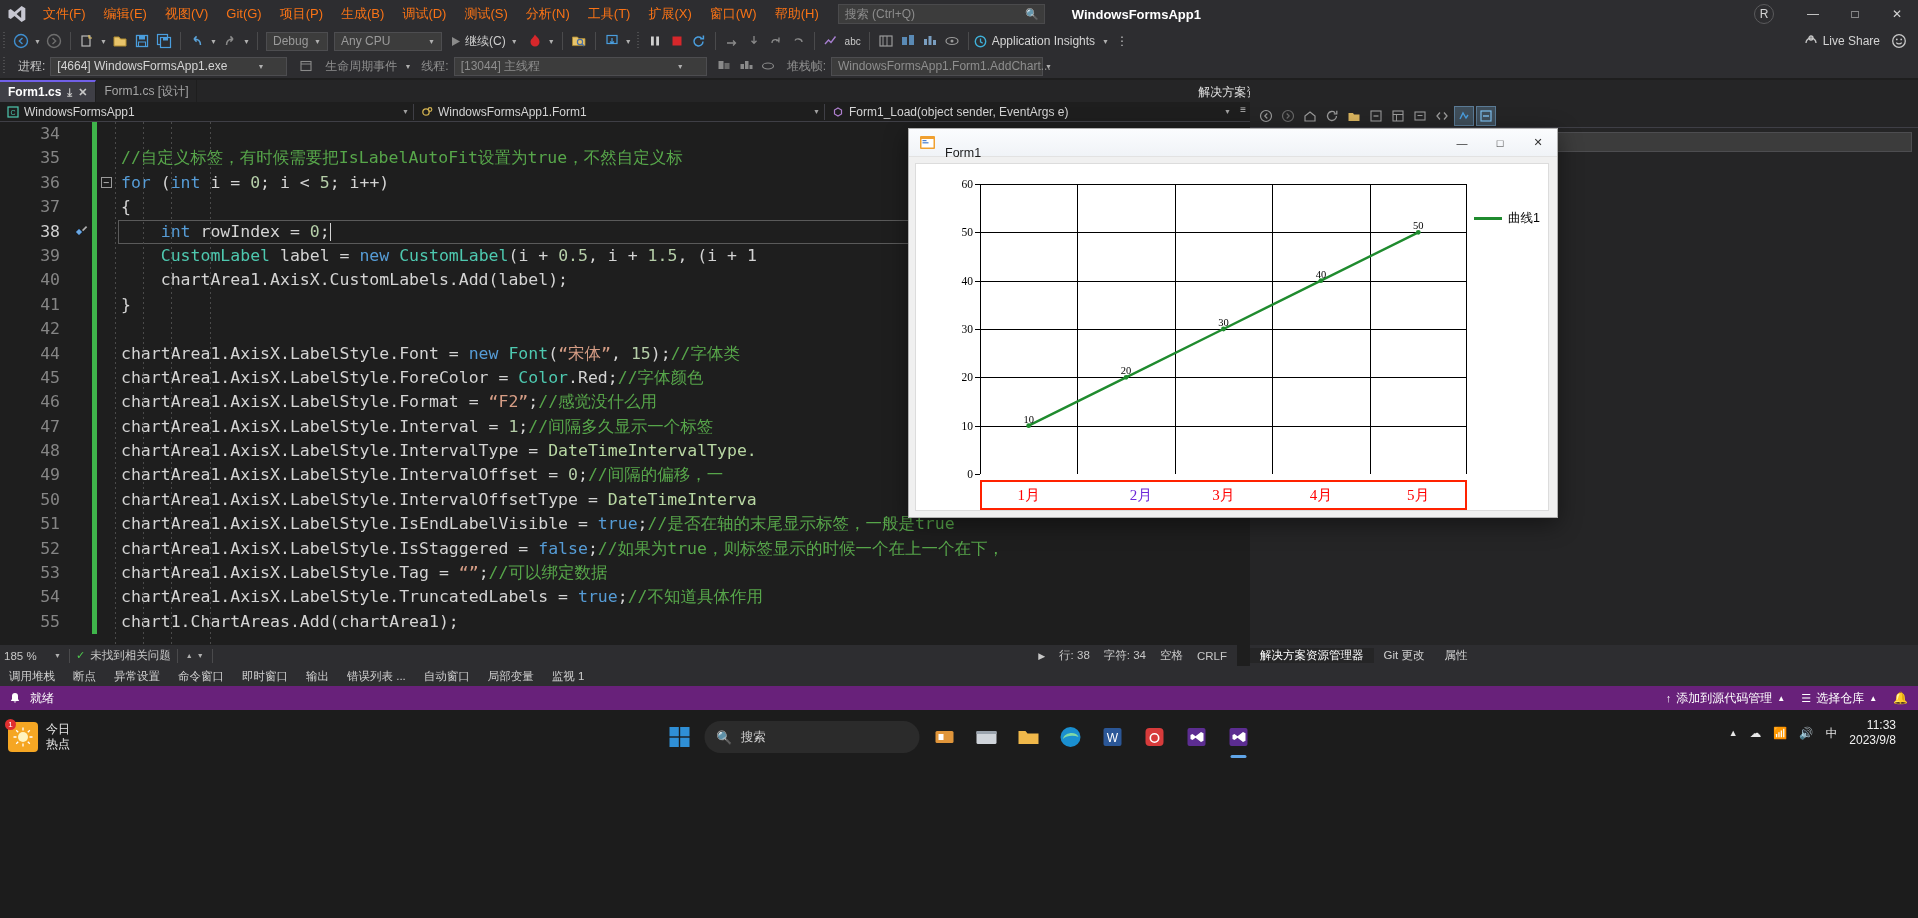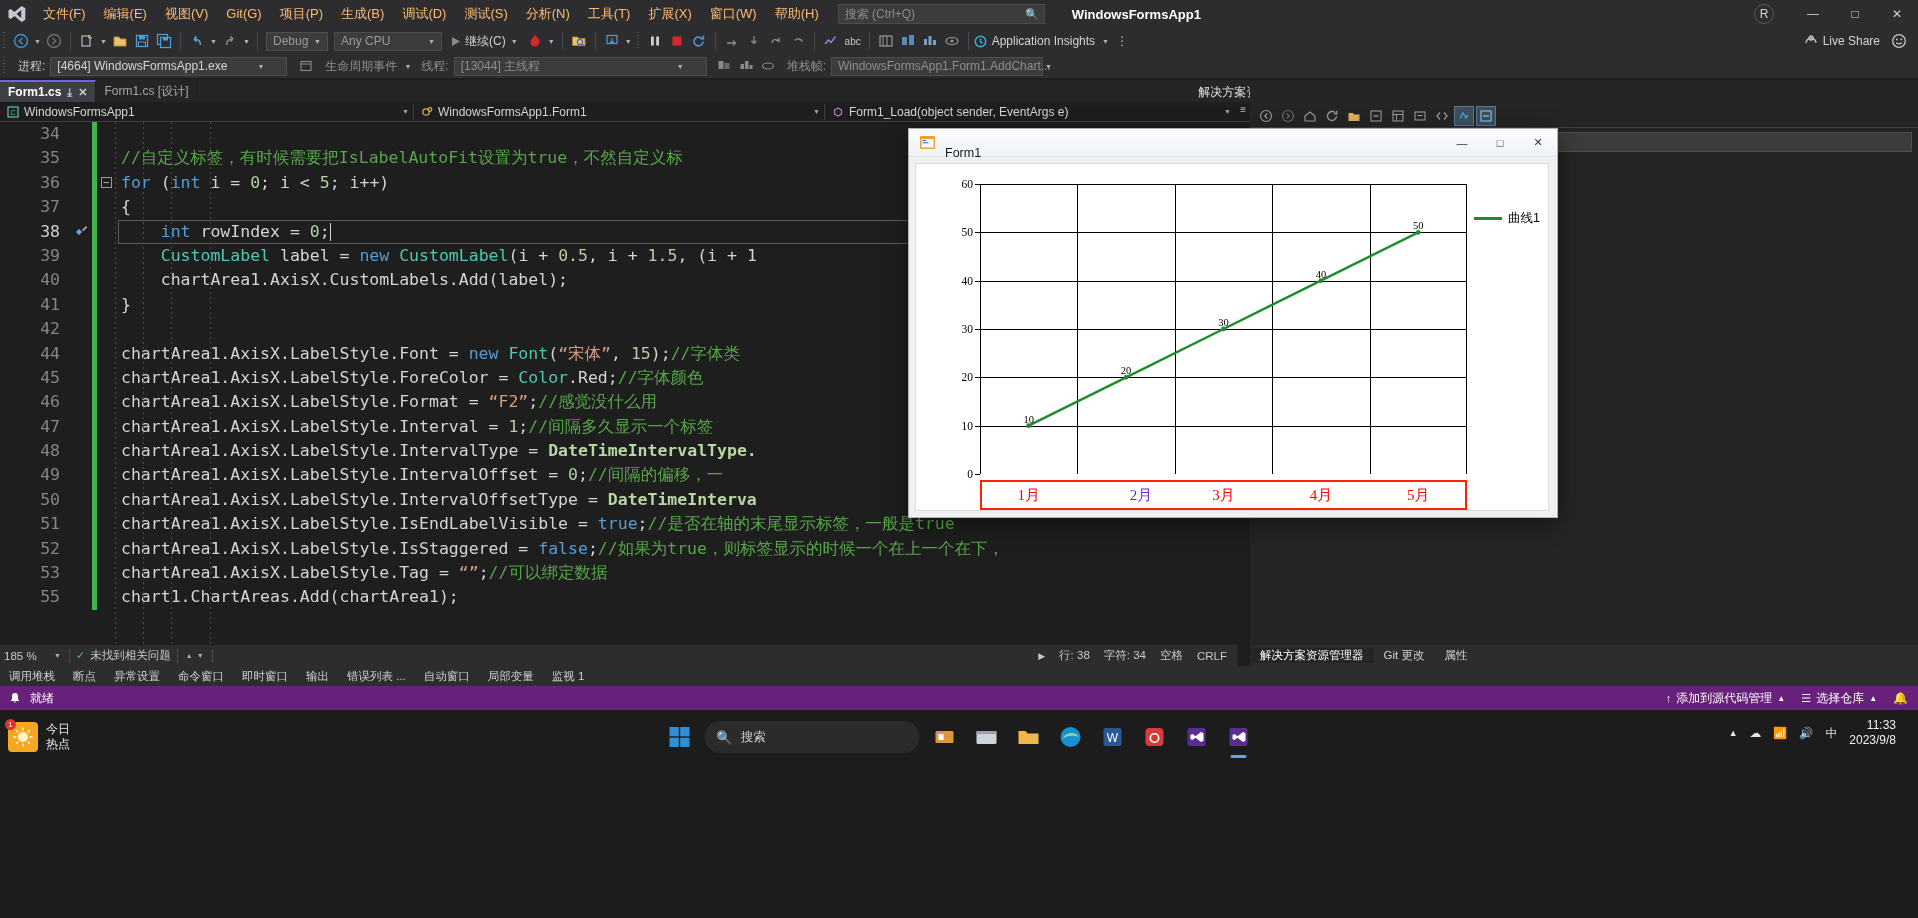--- a/index.html
+++ b/index.html
@@ -13,21 +13,21 @@
   #app { position: relative; width: 1918px; height: 918px; }
 
   
   .vs-menubar {
     position: absolute; left:0; top:0; width:1918px; height:28px;
     background:#2d2d30; display:flex; align-items:center;
     font-size:13px; color:#d4d4d4;
   }
   .vs-logo { width:34px; height:28px; display:flex; align-items:center; justify-content:center; }
   .vs-logo svg { width:20px; height:20px; }
-  .menu-item { padding:0 9px; height:28px; line-height:28px; white-space:nowrap; font-size:13px; color:#fdba74; cursor:default; }
+  .menu-item { padding:0 9px; height:28px; line-height:28px; white-space:nowrap; font-size:13px; color:#f97316; cursor:default; }
   .vs-search {
     margin-left:10px; width:207px; height:20px; background:#3c3c3c;
     border:1px solid #4a4a4c; display:flex; align-items:center;
     padding:0 6px; font-size:12px; color:#8c8c8c; position:relative;
   }
   .vs-search .mag { position:absolute; right:5px; top:3px; color:#c0c0c0; font-size:11px;}
   .vs-proj-title {
     margin-left:27px; font-size:13px; color:#ffffff; font-weight:bold;
   }
   .title-right { position:absolute; right:0; top:0; height:28px; display:flex; align-items:center; }
@@ -133,21 +133,21 @@
   }
   .ig { position:absolute; top:0; width:1px; height:100%;
     background:repeating-linear-gradient(to bottom,#4a4a4a 0 2px,transparent 2px 5px);}
 
   .tk-cmt { color:#57a64a; }
   .tk-kw  { color:#569cd6; }
   .tk-type{ color:#4ec9b0; }
   .tk-str { color:#d69d85; }
   .tk-num { color:#b5cea8; }
   .tk-pl  { color:#d4d4d4; }
-  .tk-en  { color:#b8d7a3;font-weight:bold; }
+  .tk-en  { color:#b8d7a3; }
 
   .cur-line-box {
     position:absolute; left:118px; top:0; right:0; height:24px;
     border:1px solid #5a5a5a; pointer-events:none;
   }
   .caret {
     display:inline-block; width:1.5px; height:18px; background:#d4d4d4;
     vertical-align:middle; margin-left:0px;
   }
 
@@ -655,20 +655,21 @@
         <div class="code-row"><div class="gutter-num">44</div><div class="glyph-mark"></div><div class="change-bar"></div><div class="fold-col"></div><div class="code-text"><span class="tk-pl">chartArea1.AxisX.LabelStyle.Font = </span><span class="tk-kw">new</span><span class="tk-pl"> </span><span class="tk-type">Font</span><span class="tk-pl">(</span><span class="tk-str">“宋体”</span><span class="tk-pl">, </span><span class="tk-num">15</span><span class="tk-pl">);</span><span class="tk-cmt">//字体类</span></div></div>
         <div class="code-row"><div class="gutter-num">45</div><div class="glyph-mark"></div><div class="change-bar"></div><div class="fold-col"></div><div class="code-text"><span class="tk-pl">chartArea1.AxisX.LabelStyle.ForeColor = </span><span class="tk-type">Color</span><span class="tk-pl">.Red;</span><span class="tk-cmt">//字体颜色</span></div></div>
         <div class="code-row"><div class="gutter-num">46</div><div class="glyph-mark"></div><div class="change-bar"></div><div class="fold-col"></div><div class="code-text"><span class="tk-pl">chartArea1.AxisX.LabelStyle.Format = </span><span class="tk-str">“F2”</span><span class="tk-pl">;</span><span class="tk-cmt">//感觉没什么用</span></div></div>
         <div class="code-row"><div class="gutter-num">47</div><div class="glyph-mark"></div><div class="change-bar"></div><div class="fold-col"></div><div class="code-text"><span class="tk-pl">chartArea1.AxisX.LabelStyle.Interval = </span><span class="tk-num">1</span><span class="tk-pl">;</span><span class="tk-cmt">//间隔多久显示一个标签</span></div></div>
         <div class="code-row"><div class="gutter-num">48</div><div class="glyph-mark"></div><div class="change-bar"></div><div class="fold-col"></div><div class="code-text"><span class="tk-pl">chartArea1.AxisX.LabelStyle.IntervalType = </span><span class="tk-en">DateTimeIntervalType.</span></div></div>
         <div class="code-row"><div class="gutter-num">49</div><div class="glyph-mark"></div><div class="change-bar"></div><div class="fold-col"></div><div class="code-text"><span class="tk-pl">chartArea1.AxisX.LabelStyle.IntervalOffset = </span><span class="tk-num">0</span><span class="tk-pl">;</span><span class="tk-cmt">//间隔的偏移，一</span></div></div>
         <div class="code-row"><div class="gutter-num">50</div><div class="glyph-mark"></div><div class="change-bar"></div><div class="fold-col"></div><div class="code-text"><span class="tk-pl">chartArea1.AxisX.LabelStyle.IntervalOffsetType = </span><span class="tk-en">DateTimeInterva</span></div></div>
         <div class="code-row"><div class="gutter-num">51</div><div class="glyph-mark"></div><div class="change-bar"></div><div class="fold-col"></div><div class="code-text"><span class="tk-pl">chartArea1.AxisX.LabelStyle.IsEndLabelVisible = </span><span class="tk-kw">true</span><span class="tk-pl">;</span><span class="tk-cmt">//是否在轴的末尾显示标签，一般是true</span></div></div>
         <div class="code-row"><div class="gutter-num">52</div><div class="glyph-mark"></div><div class="change-bar"></div><div class="fold-col"></div><div class="code-text"><span class="tk-pl">chartArea1.AxisX.LabelStyle.IsStaggered = </span><span class="tk-kw">false</span><span class="tk-pl">;</span><span class="tk-cmt">//如果为true，则标签显示的时候一个在上一个在下，</span></div></div>
         <div class="code-row"><div class="gutter-num">53</div><div class="glyph-mark"></div><div class="change-bar"></div><div class="fold-col"></div><div class="code-text"><span class="tk-pl">chartArea1.AxisX.LabelStyle.Tag = </span><span class="tk-str">“”</span><span class="tk-pl">;</span><span class="tk-cmt">//可以绑定数据</span></div></div>
+        <div class="code-row"><div class="gutter-num">54</div><div class="glyph-mark"></div><div class="change-bar"></div><div class="fold-col"></div><div class="code-text"><span class="tk-pl">chartArea1.AxisX.LabelStyle.TruncatedLabels = </span><span class="tk-kw">true</span><span class="tk-pl">;</span><span class="tk-cmt">//不知道具体作用</span></div></div>
         <div class="code-row"><div class="gutter-num">55</div><div class="glyph-mark"></div><div class="change-bar"></div><div class="fold-col"></div><div class="code-text"><span class="tk-pl">chart1.ChartAreas.Add(chartArea1);</span></div></div>
       </div>
   </div>
   <div class="indent-guides">
     <div class="ig" style="left:0px"></div>
     <div class="ig" style="left:28px"></div>
     <div class="ig" style="left:56px"></div>
     <div class="ig" style="left:95px"></div>
   </div>
 

